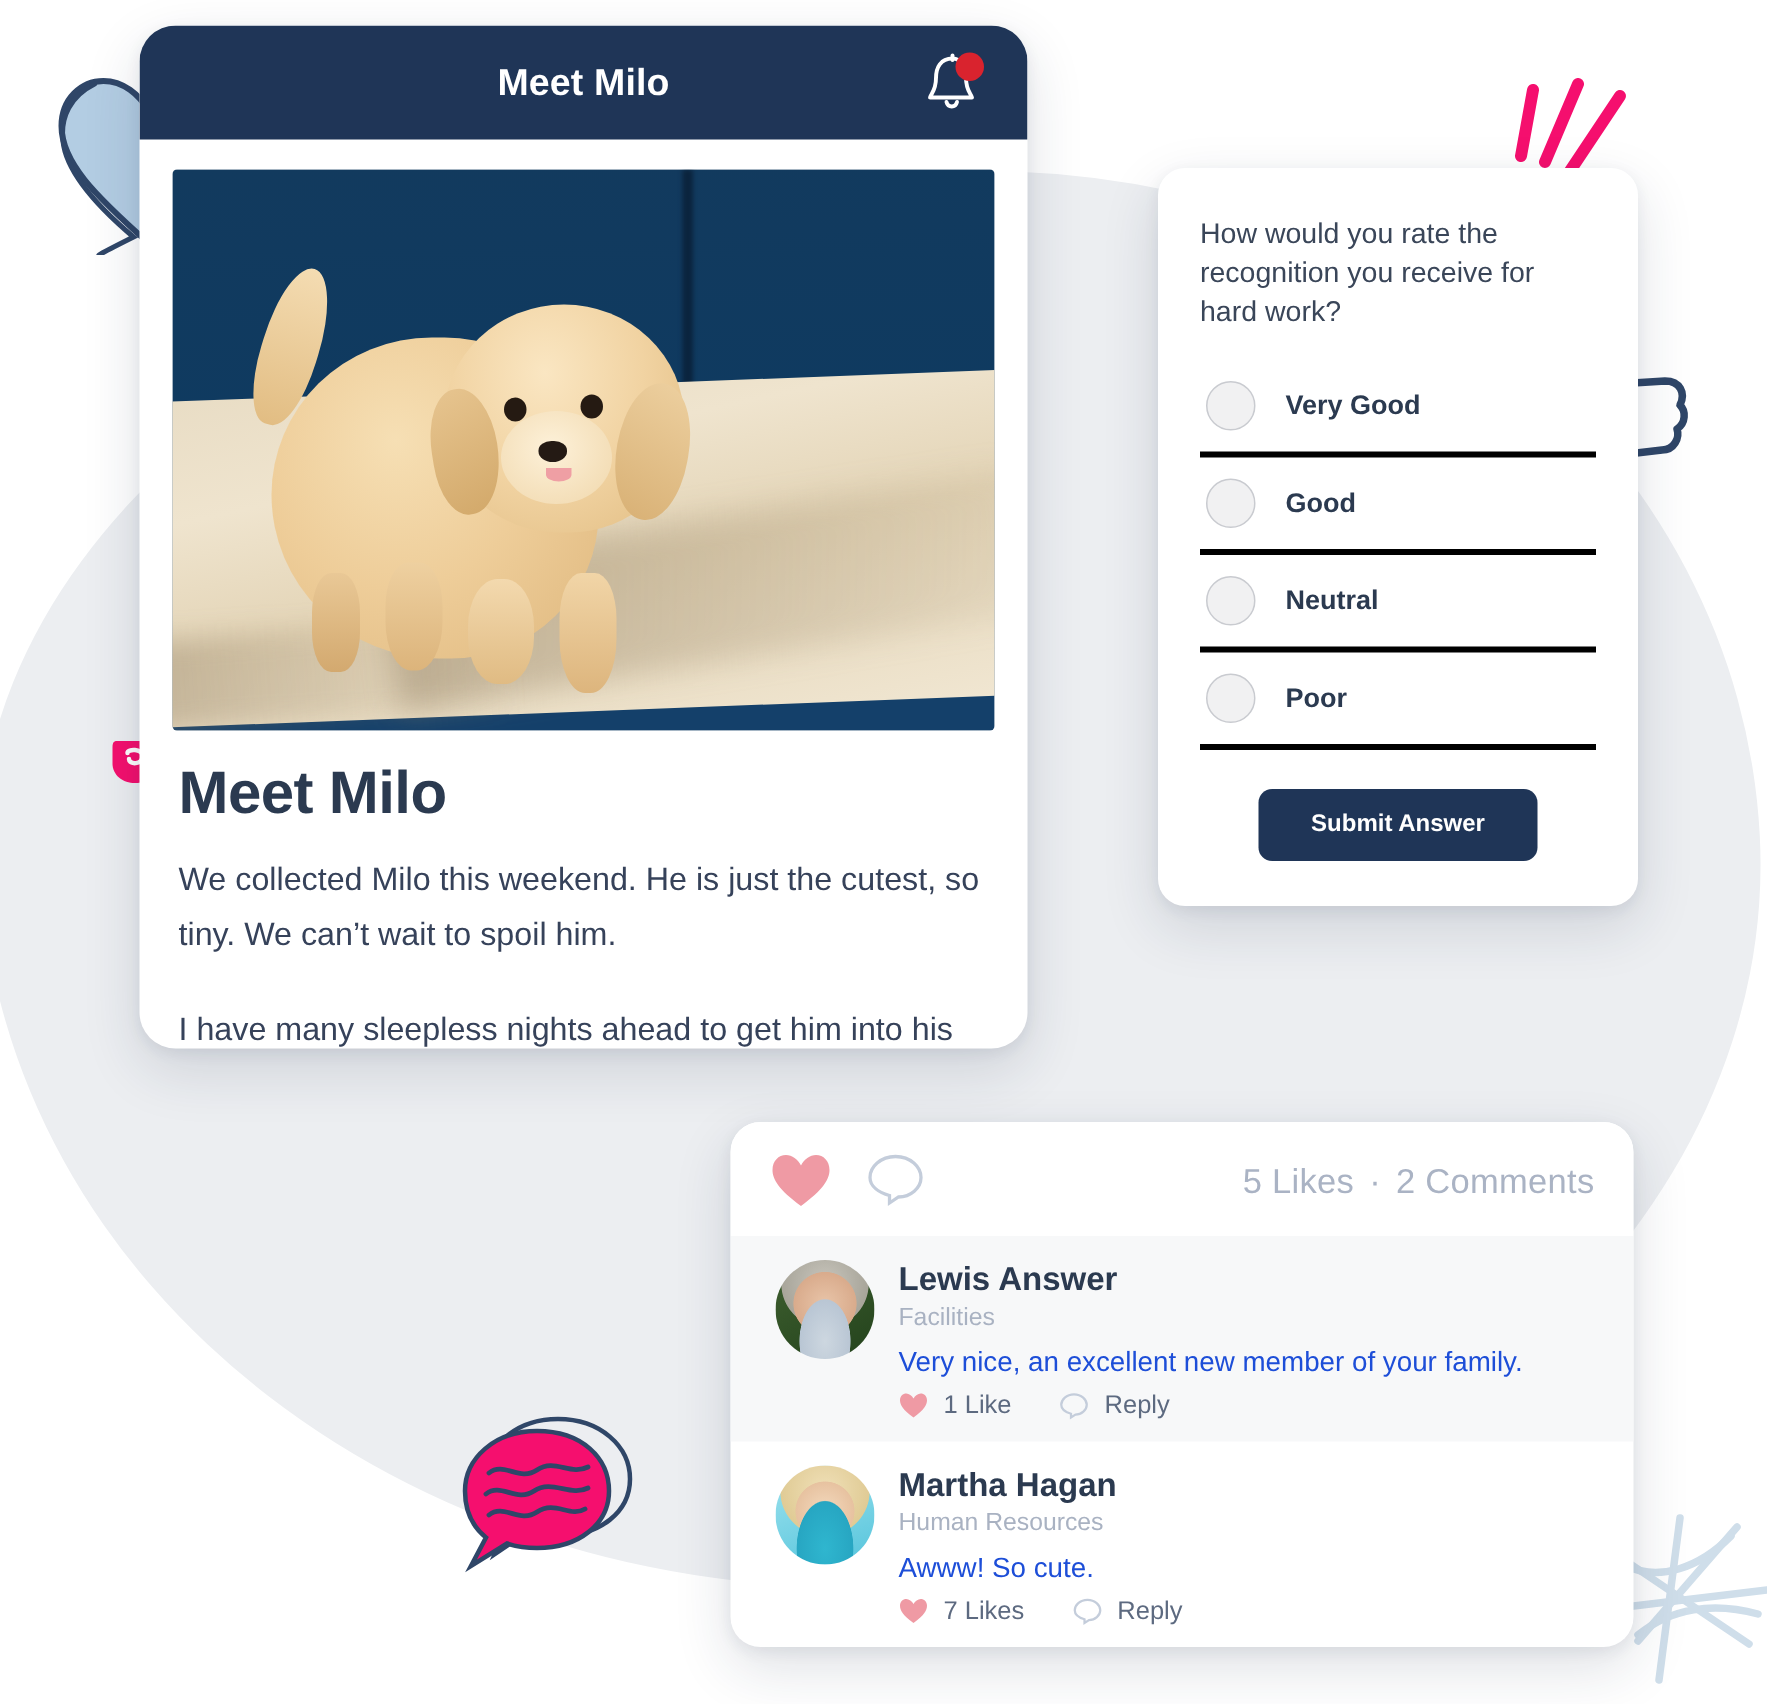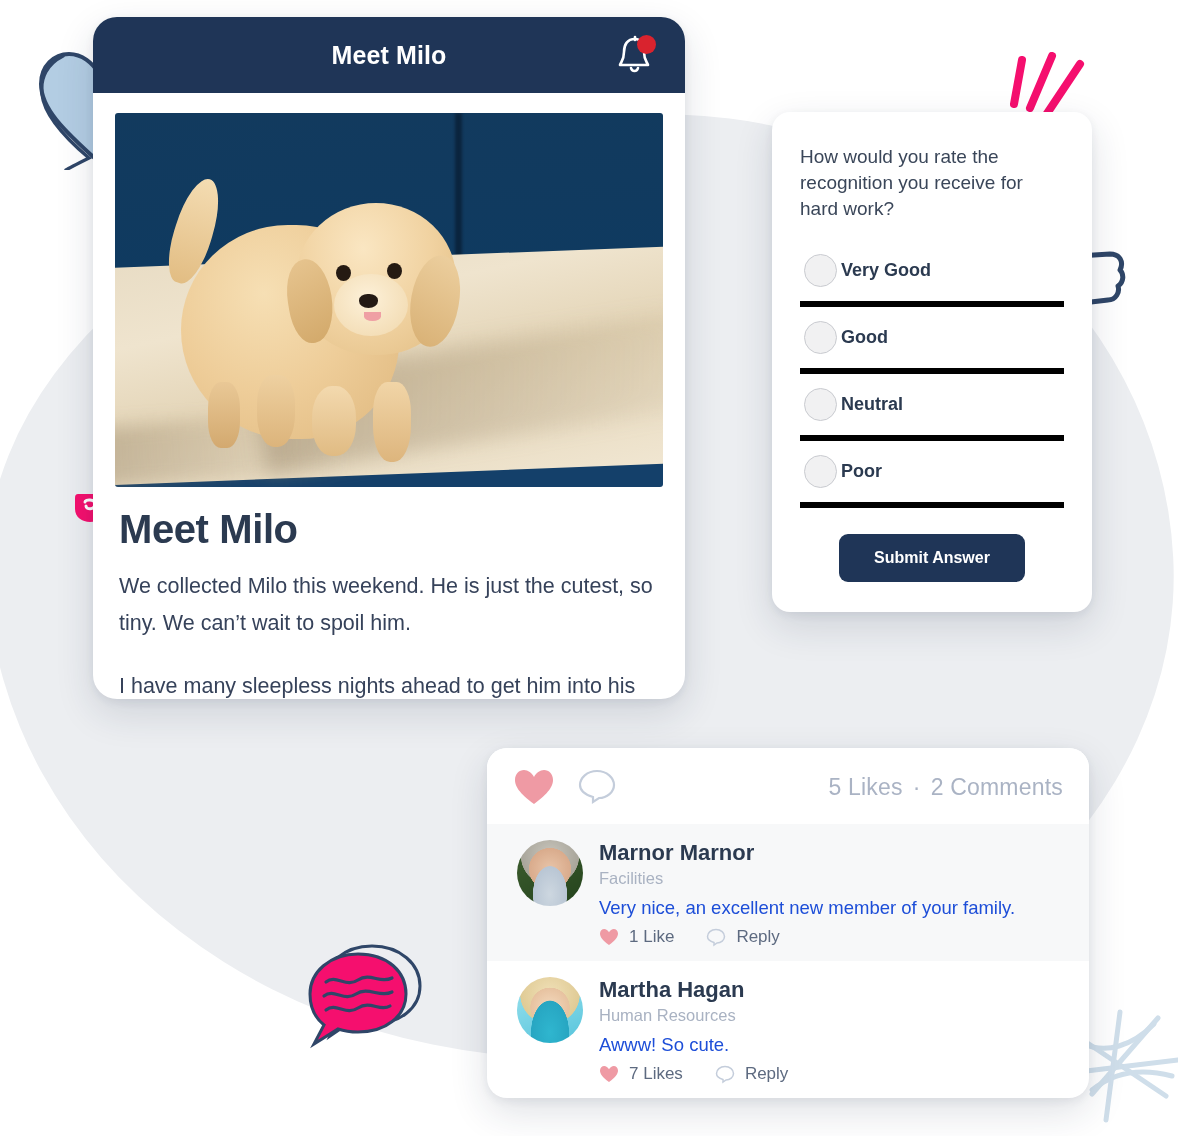--- a/index.html
+++ b/index.html
@@ -233,23 +233,23 @@
   }
   #survey-question {
     font-size: 19px;
     line-height: 26px;
     color: #3a4659;
     margin: 0 0 18px 0;
   }
   .survey-option {
     display: flex;
     align-items: center;
-    gap: 4px;
+    gap: 20px;
     padding: 14px 0 14px 4px;
-    border-bottom: 6px solid #000000;
+    border-bottom: 4px solid #000000;
   }
   .survey-option .radio {
     width: 31px; height: 31px;
     border-radius: 50%;
     background: #f1f1f2;
     border: 1px solid #c9cbd0;
     flex: 0 0 auto;
   }
   .survey-option .opt-label {
     font-size: 18px;
@@ -505,21 +505,21 @@
       </svg>
       <span class="spacer"></span>
       <span class="counts">5 Likes</span>
       <span class="counts" style="margin:0 10px;">·</span>
       <span class="counts">2 Comments</span>
     </div>
 
     <div class="comment alt">
       <div class="c-avatar lewis"></div>
       <div class="c-main">
-        <div class="c-name">Marnor Marnor</div>
+        <div class="c-name">Lewis Answer</div>
         <div class="c-role">Facilities</div>
         <div class="c-text">Very nice, an excellent new member of your family.</div>
         <div class="c-actions">
           <svg class="icon-heart-sm" viewBox="0 0 20 18">
             <path d="M10 17 C 3 12, 1 8.5, 1 5.5 C 1 2.8, 3 1, 5.2 1 C 7 1, 9 2.5, 10 4.3 C 11 2.5, 13 1, 14.8 1 C 17 1, 19 2.8, 19 5.5 C 19 8.5, 17 12, 10 17 Z" fill="#ef9aa4"></path>
           </svg>
           <span>1 Like</span>
           <span class="gap"></span>
           <svg class="icon-bubble-sm" viewBox="0 0 20 19">
             <path d="M10 1.5 C 15 1.5, 18.5 5, 18.5 8.5 C 18.5 12, 15 15, 11 15 L8 17 L8 14.5 C 4.5 13.5, 1.5 11.5, 1.5 8.5 C 1.5 5, 5 1.5, 10 1.5 Z" fill="none" stroke="#c4cddb" stroke-width="1.5"></path>

